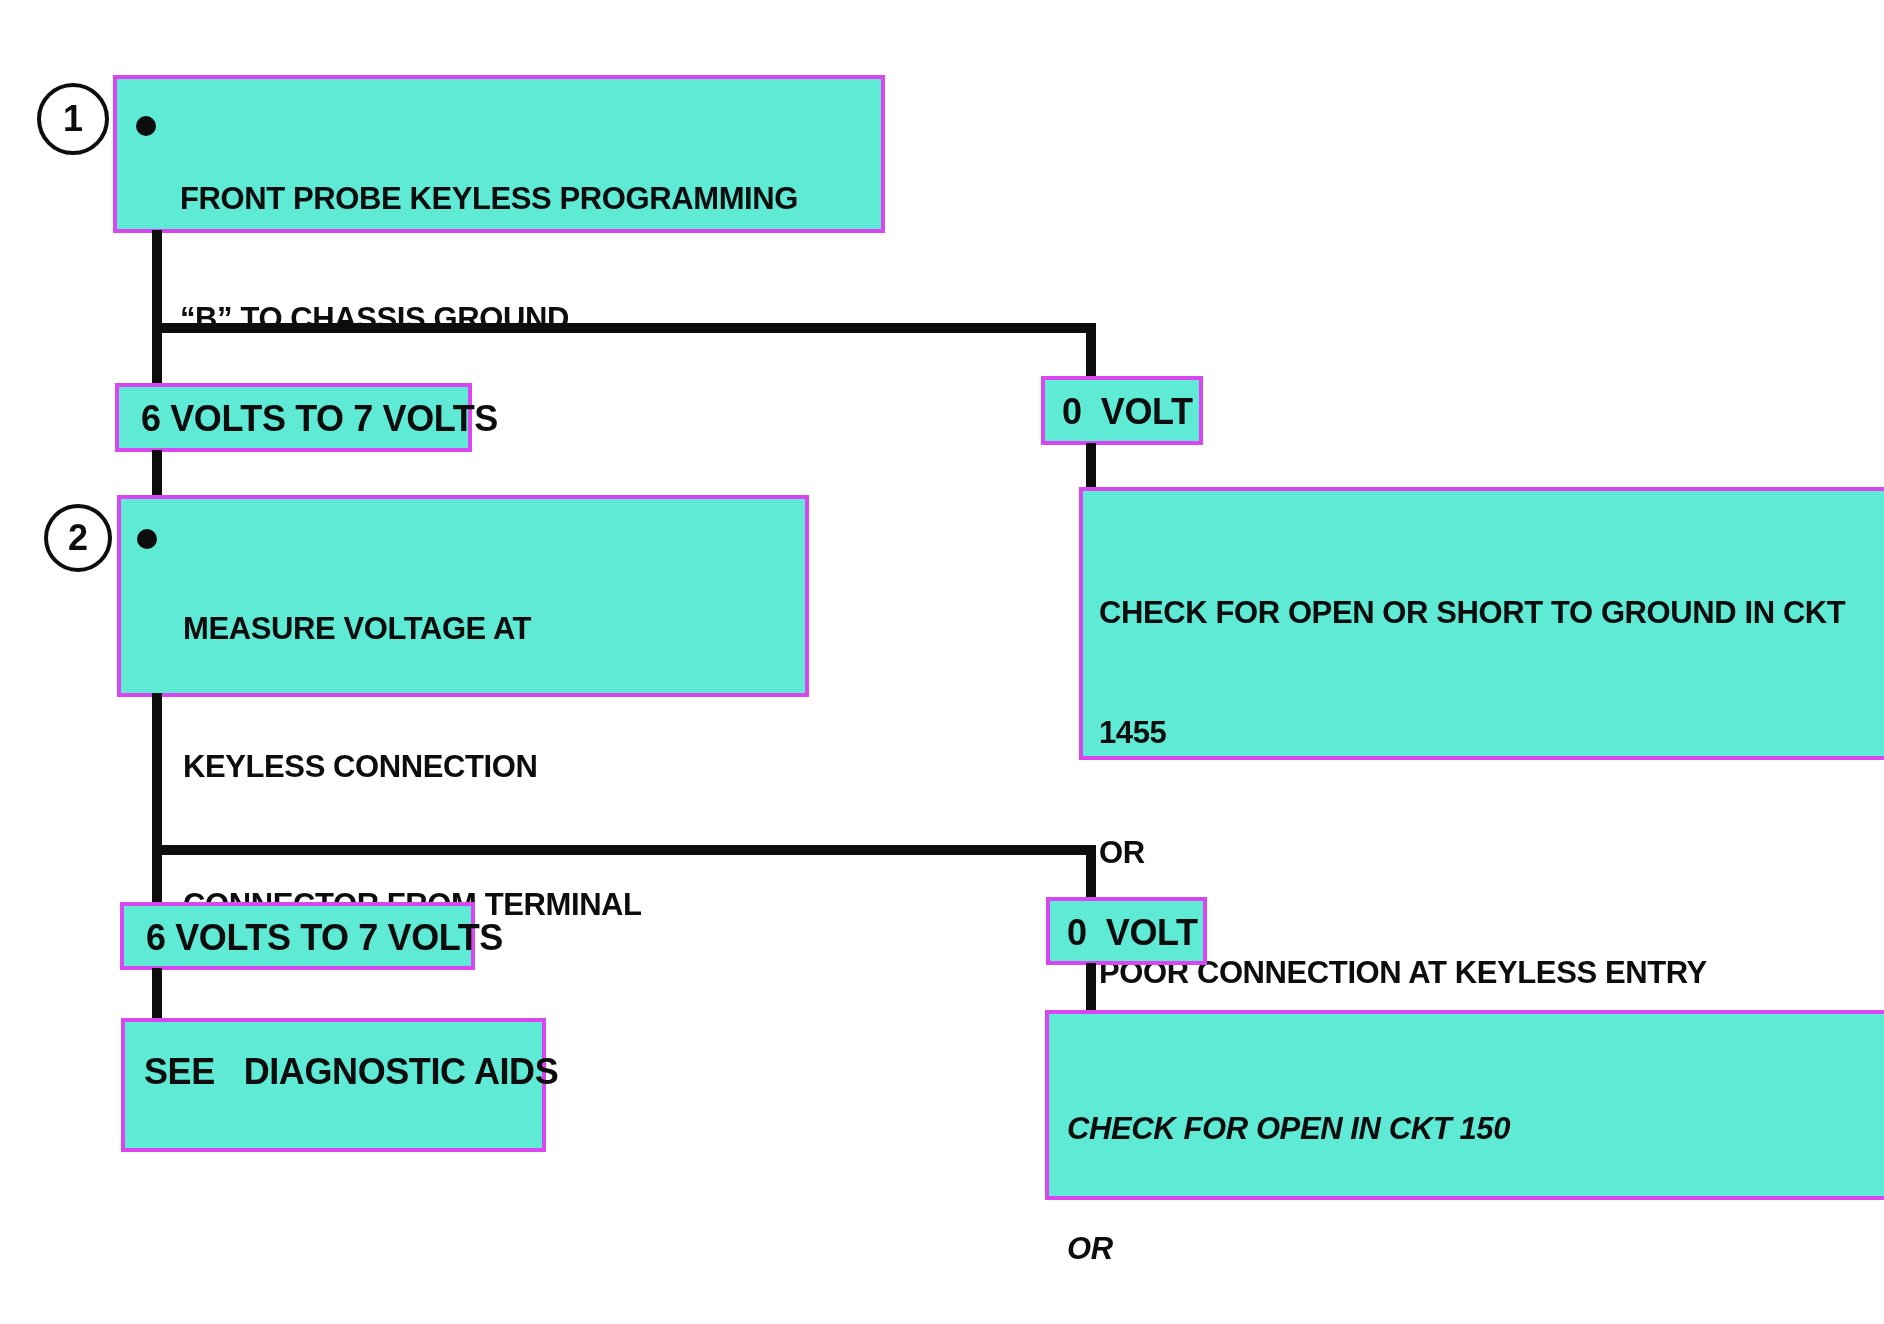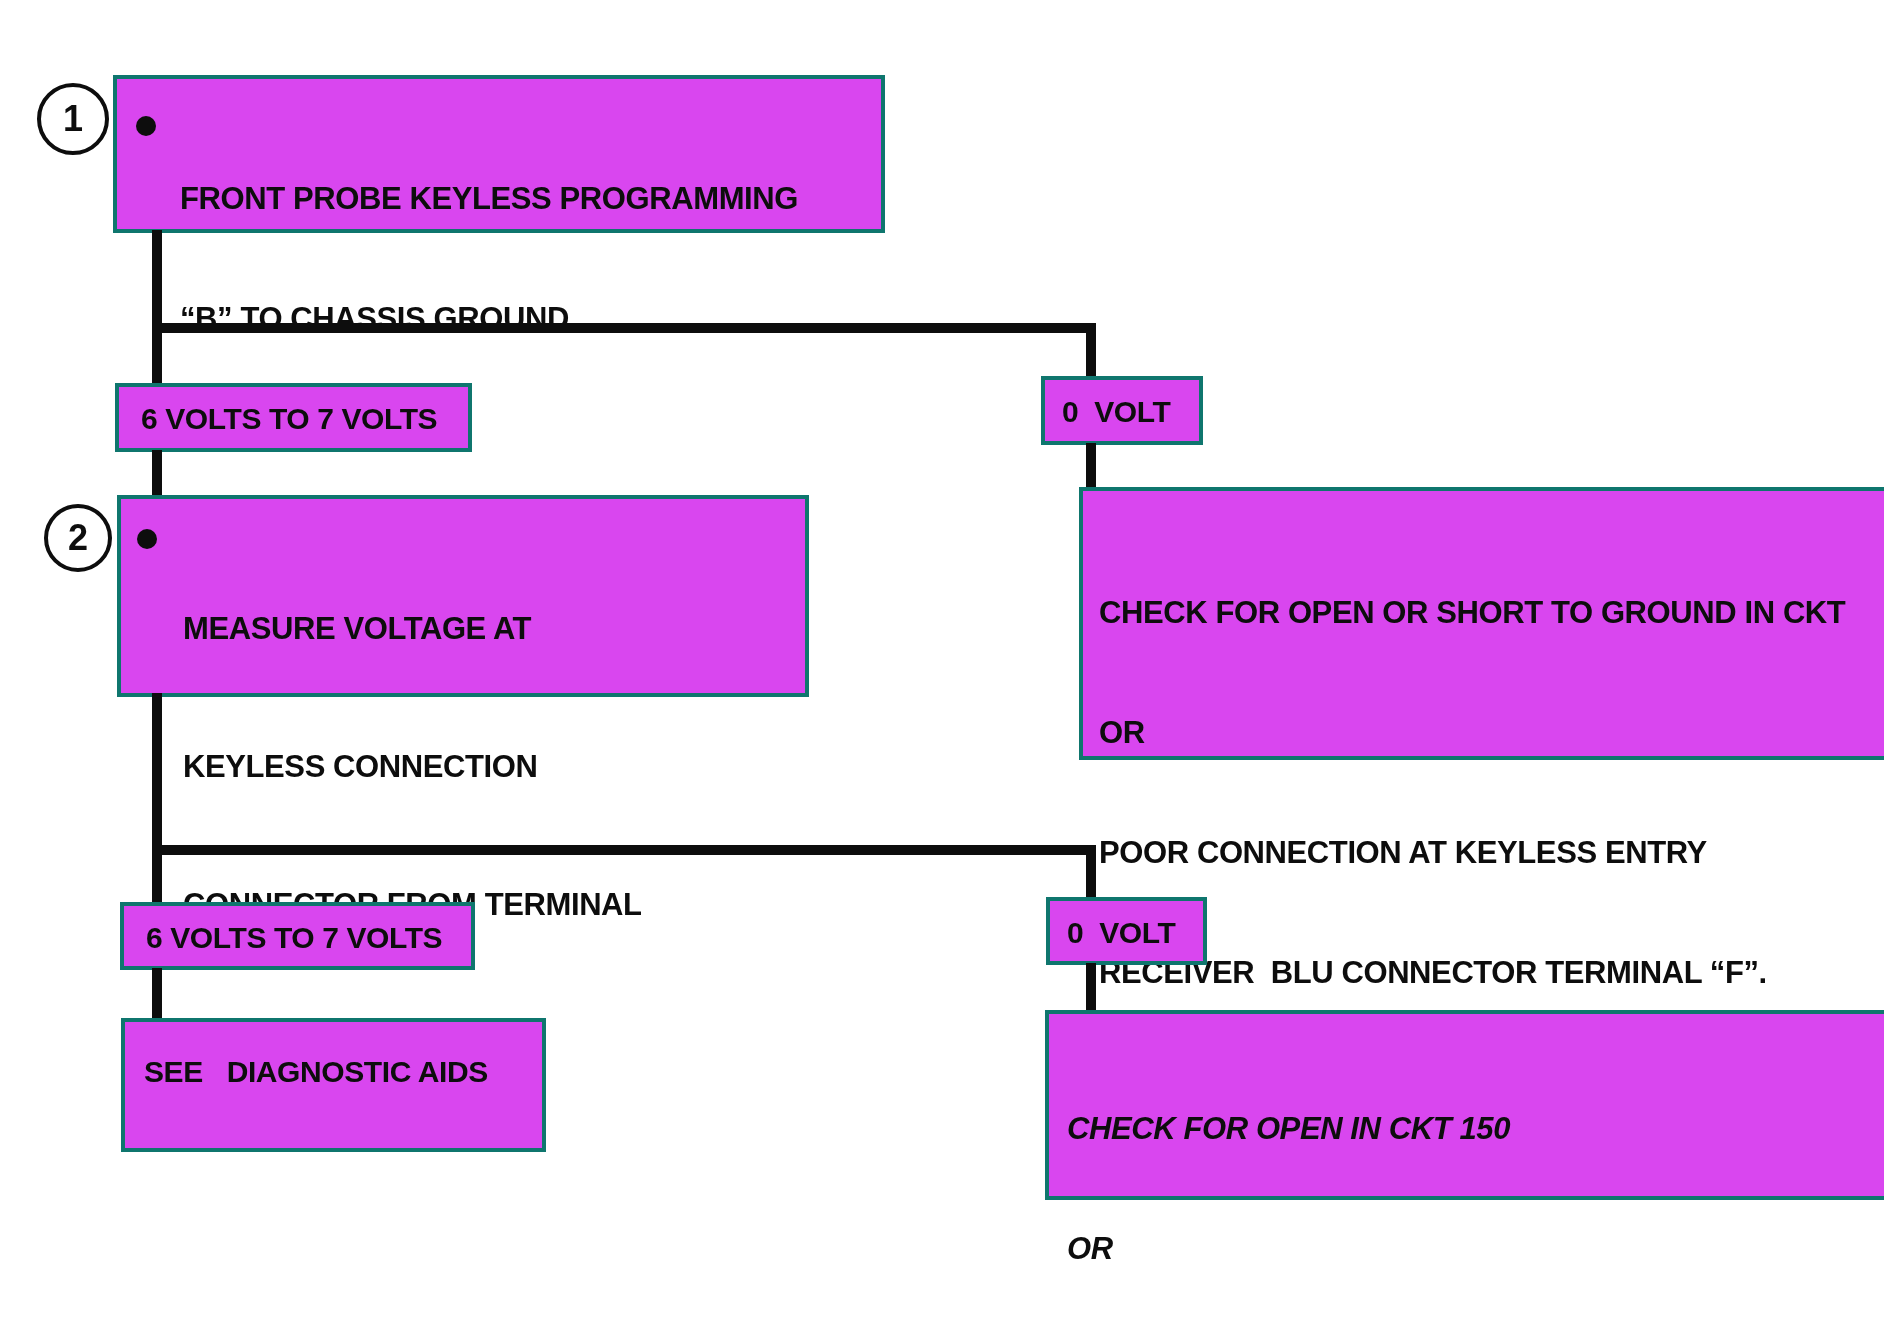--- a/index.html
+++ b/index.html
@@ -8,33 +8,33 @@
     width: 1884px;
     height: 1324px;
     background: #ffffff;
     font-family: "Liberation Sans", sans-serif;
     color: #0d0d0d;
     overflow: hidden;
   }
   
   .fbox {
     position: absolute;
-    border: 4px solid #0f766e;
-    background: #d946ef;
+    border: 4px solid #d946ef;
+    background: #5eead4;
     box-sizing: border-box;
   }
   .txt {
     position: absolute;
     font-weight: bold;
     font-size: 31px;
     line-height: 40px;
     letter-spacing: -0.4px;
     white-space: pre;
   }
-  .txt.big { font-size: 30px; }
+  .txt.big { font-size: 36px; }
   .lh46 { line-height: 46px; }
   
   .stepcircle {
     position: absolute;
     border: 4px solid #0d0d0d;
     border-radius: 50%;
     background: #ffffff;
     display: flex;
     align-items: center;
     justify-content: center;
@@ -109,20 +109,21 @@
       <div>CONNECTOR FROM TERMINAL</div>
       <div>“B” TO TERMINAL “A”.</div>
     </div>
   </div>
 
   <div class="line" style="left:1086px; top:443px; width:10px; height:46px;"></div>
 
   <div class="fbox" style="left:1079px; top:487px; width:814px; height:273px;">
     <div class="txt" style="left:16px; top:22px;">
       <div>CHECK FOR OPEN OR SHORT TO GROUND IN CKT</div>
+      <div>1455</div>
       <div>OR</div>
       <div>POOR CONNECTION AT KEYLESS ENTRY</div>
       <div>RECEIVER  BLU CONNECTOR TERMINAL “F”.</div>
     </div>
   </div>
 
   <div class="line" style="left:152px; top:693px; width:10px; height:211px;"></div>
   <div class="line" style="left:152px; top:845px; width:944px; height:10px;"></div>
   <div class="line" style="left:1086px; top:845px; width:10px; height:55px;"></div>
 

